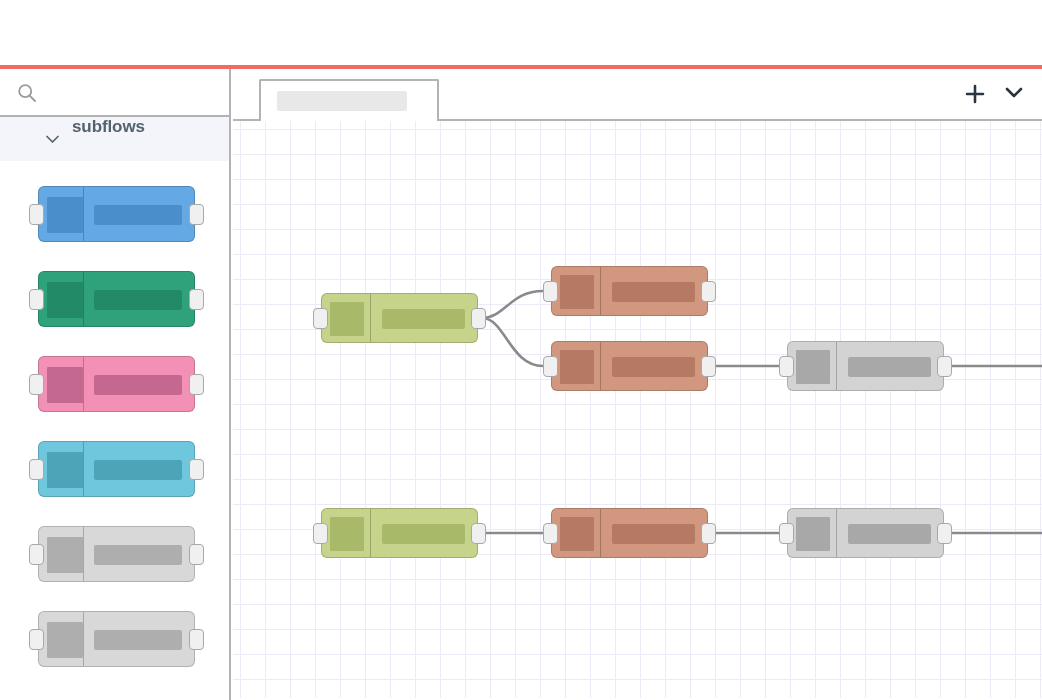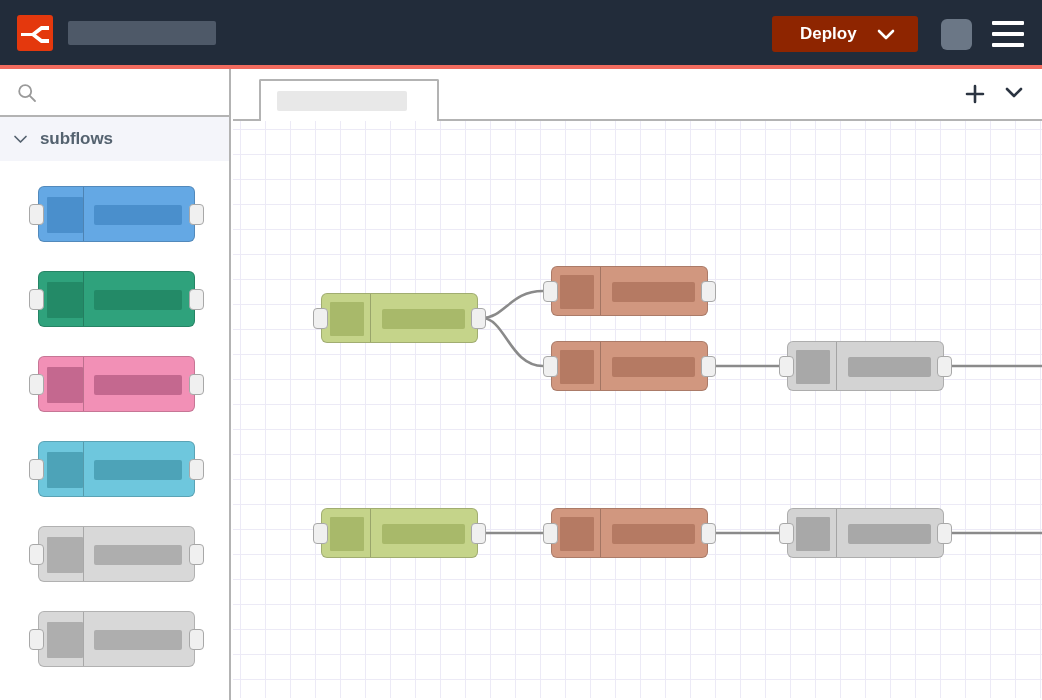--- a/index.html
+++ b/index.html
@@ -119,21 +119,21 @@
   }
   .search-icon {
     position: absolute;
     left: 17px; top: 14px;
   }
   .palette-header {
     position: relative;
     height: 44px;
     background: #f4f5fa;
     display: flex;
-    align-items: center;
+    padding-left: 32px;
   }
   .palette-header-chev {
     margin-left: 13px;
     display: flex;
     align-items: center;
   }
   .palette-header-label {
     margin-left: 12px;
     font-size: 17px;
     font-weight: bold;
@@ -289,45 +289,20 @@
     height: 20px;
   }
   .c-node .port-in  { left: -9px;  top: 14px; }
   .c-node .port-out { right: -9px; top: 14px; }
 </style>
 </head>
 <body>
 
 <div class="app">
 
-  <div class="header">
-    <div class="logo">
-      <svg width="36" height="36" viewBox="0 0 36 36">
-        <path d="M4 18 L15 18 L24 11 L32 11 L32 15 L25 15 L19 19.5 L25 24 L32 24 L32 28 L24 28 L15 21 L4 21 Z" fill="#ffffff"></path>
-      </svg>
-    </div>
-    <div class="header-search" title=""></div>
-
-    <button class="deploy-btn">
-      <span class="deploy-label">Deploy</span>
-      <span class="deploy-chev">
-        <svg width="18" height="12" viewBox="0 0 18 12">
-          <path d="M2 3 L9 10 L16 3" stroke="#ffffff" stroke-width="2.6" fill="none" stroke-linecap="round" stroke-linejoin="round"></path>
-        </svg>
-      </span>
-    </button>
-
-    <div class="header-sq-btn"></div>
-
-    <div class="hamburger">
-      <span></span>
-        <span></span>
-        <span></span>
-    </div>
-  </div>
   <div class="header-accent"></div>
 
   <div class="sidebar">
 
     <div class="sidebar-search">
       <span class="search-icon">
         <svg width="20" height="20" viewBox="0 0 20 20">
           <circle cx="8.2" cy="8.2" r="6" stroke="#9a9a9a" stroke-width="1.8" fill="none"></circle>
           <line x1="12.6" y1="12.6" x2="18" y2="18" stroke="#9a9a9a" stroke-width="1.8" stroke-linecap="round"></line>
         </svg>

